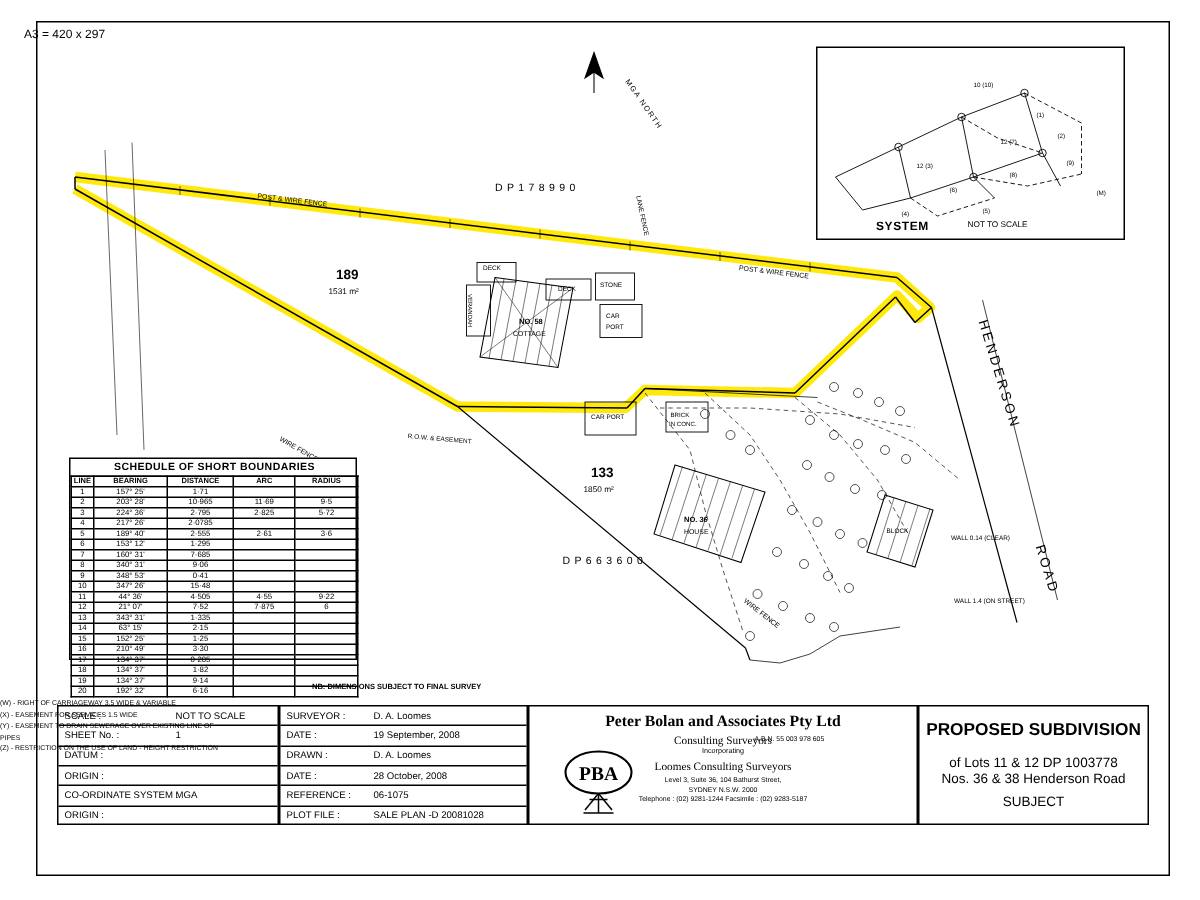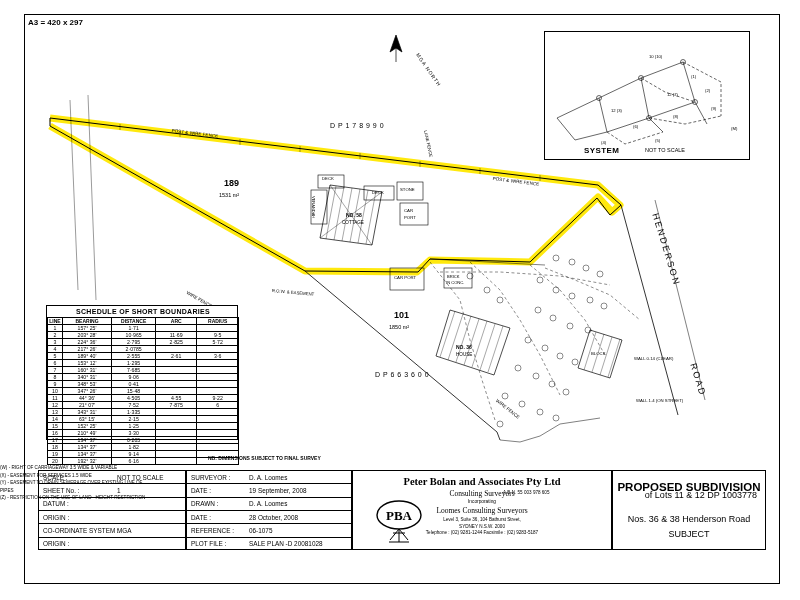--- a/index.html
+++ b/index.html
@@ -7,21 +7,21 @@
   #sheet{position:relative;width:800px;height:600px;overflow:hidden;background:#ffffff;}
   .abs{position:absolute;}
   .t{position:absolute;font-family:"Liberation Sans",sans-serif;white-space:nowrap;}
   .bx{position:absolute;border:1px solid #000;box-sizing:border-box;}
   .ctr{text-align:center;}
 
   
   #pageborder{left:24px;top:14px;width:756px;height:570px;border:1px solid #000;box-sizing:border-box;}
 
   
-  #a3note{left:28px;top:18px;font-size:8px;font-weight:bold;}
+  #a3note{left:16px;top:18px;font-size:8px;}
 
   
   #plan{left:25px;top:15px;}
 
   
   #inset{left:544px;top:31px;width:206px;height:129px;background:#fff;}
   #inset-label{left:584px;top:146px;font-size:8px;font-weight:bold;letter-spacing:.4px;}
   #inset-sub{left:645px;top:147px;font-size:5.5px;}
 
   
@@ -202,21 +202,21 @@
   
   <div class="t" style="left:420px;top:52px;font-size:5px;transform:rotate(55deg);transform-origin:left top;letter-spacing:1px;">MGA NORTH</div>
 
   
   <div class="t" style="left:330px;top:122px;font-size:7px;letter-spacing:.5px;">D P   1 7 8 9 9 0</div>
   <div class="t" style="left:375px;top:371px;font-size:7px;letter-spacing:.5px;">D P   6 6 3 6 0 0</div>
 
   
   <div class="t lot-num" style="left:224px;top:178px;">189</div>
   <div class="t lot-area" style="left:219px;top:192px;">1531 m²</div>
-  <div class="t lot-num" style="left:394px;top:310px;">101</div>
+  <div class="t lot-num" style="left:394px;top:310px;">133</div>
   <div class="t lot-area" style="left:389px;top:324px;">1850 m²</div>
 
   
   <div class="t" style="left:660px;top:212px;font-size:9px;letter-spacing:2px;transform:rotate(73deg);transform-origin:left top;">HENDERSON</div>
   <div class="t" style="left:698px;top:362px;font-size:9px;letter-spacing:2px;transform:rotate(73deg);transform-origin:left top;">ROAD</div>
 
   
   <div class="t" style="left:172px;top:128px;font-size:4.6px;transform:rotate(7deg);transform-origin:left top;">POST &amp; WIRE FENCE</div>
   <div class="t" style="left:493px;top:176px;font-size:4.6px;transform:rotate(7deg);transform-origin:left top;">POST &amp; WIRE FENCE</div>
   <div class="t" style="left:188px;top:290px;font-size:4.6px;transform:rotate(30deg);transform-origin:left top;">WIRE FENCE</div>
@@ -524,19 +524,19 @@
           <line x1="14" y1="43" x2="34" y2="43"></line>
           <line x1="18" y1="34" x2="30" y2="34"></line>
           <line x1="24" y1="30" x2="15" y2="41"></line>
           <line x1="24" y1="30" x2="33" y2="41"></line>
         </g>
       </svg>
     </div>
 
     <div class="tb-cell" id="tb-right">
       <div class="rl rl1" style="top:10px;">PROPOSED SUBDIVISION</div>
-      <div class="rl rl2" style="top:19px;margin-left:12px;">of Lots 11 &amp; 12 DP 1003778</div>
+      <div class="rl rl2" style="top:32px;">of Lots 11 &amp; 12 DP 1003778</div>
       <div class="rl rl2" style="top:43px;">Nos. 36 &amp; 38 Henderson Road</div>
       <div class="rl rl2" style="top:58px;">SUBJECT</div>
     </div>
   </div>
 
 </div>
 
 </body></html>

